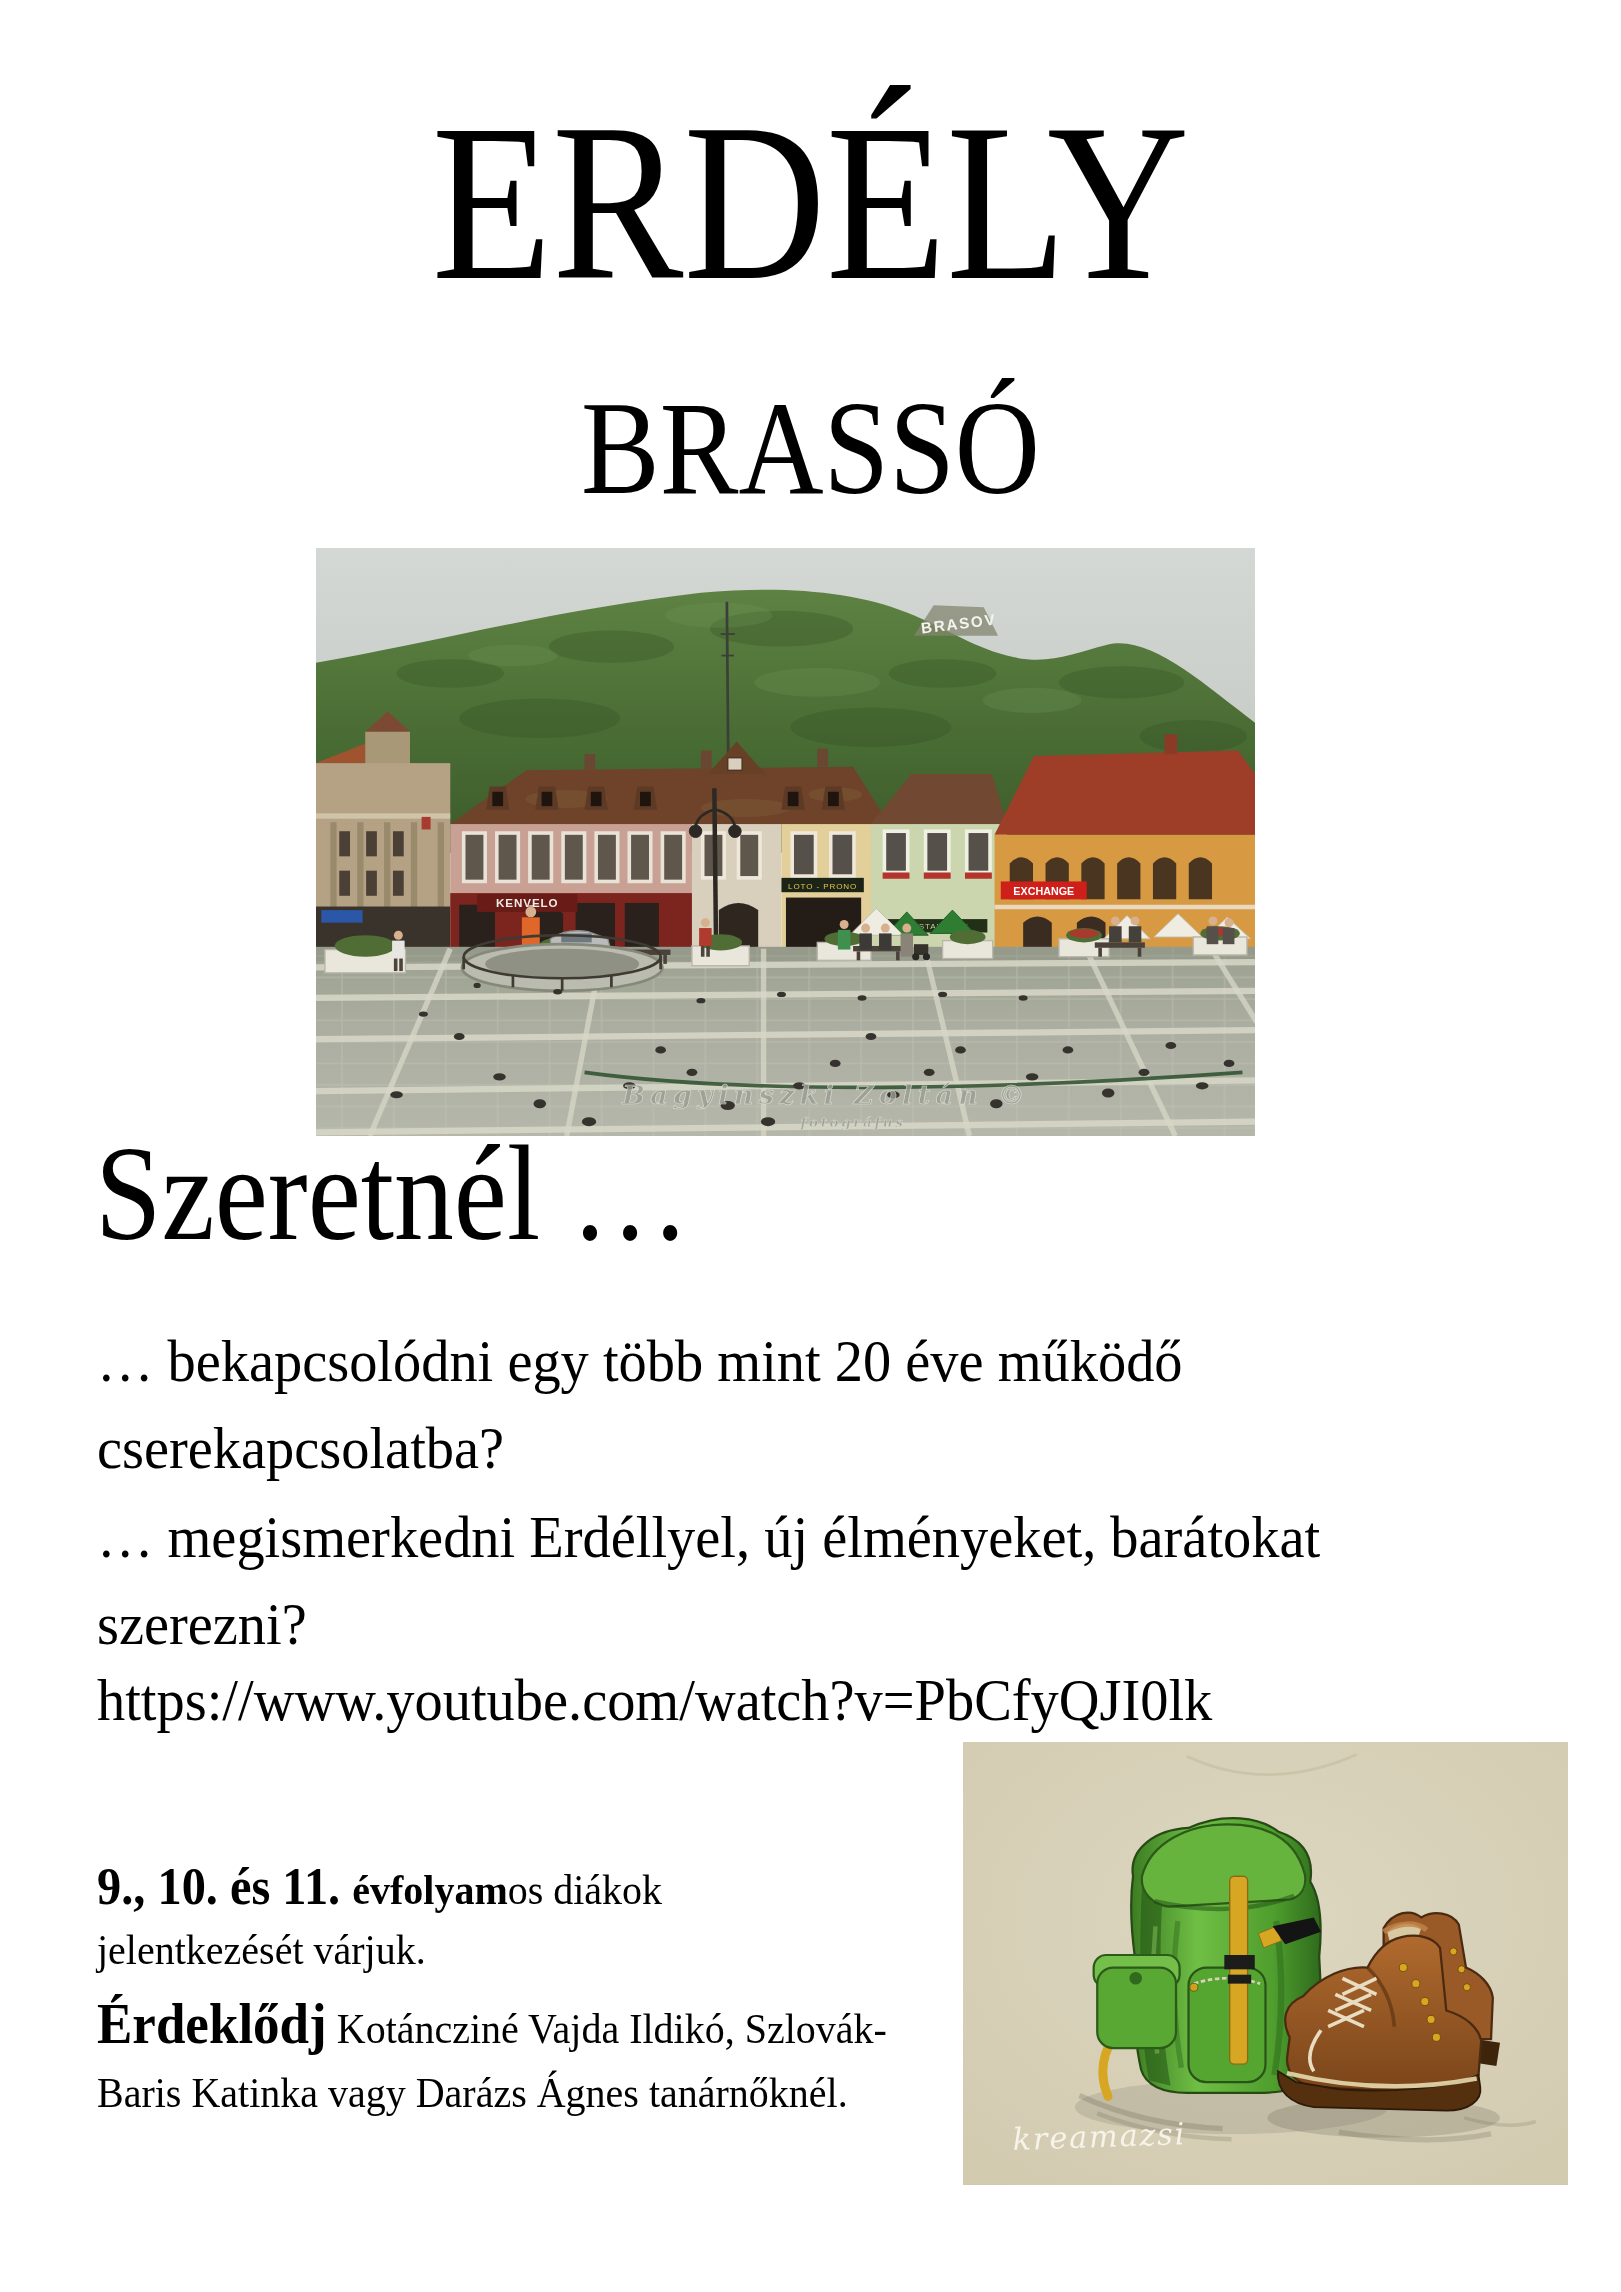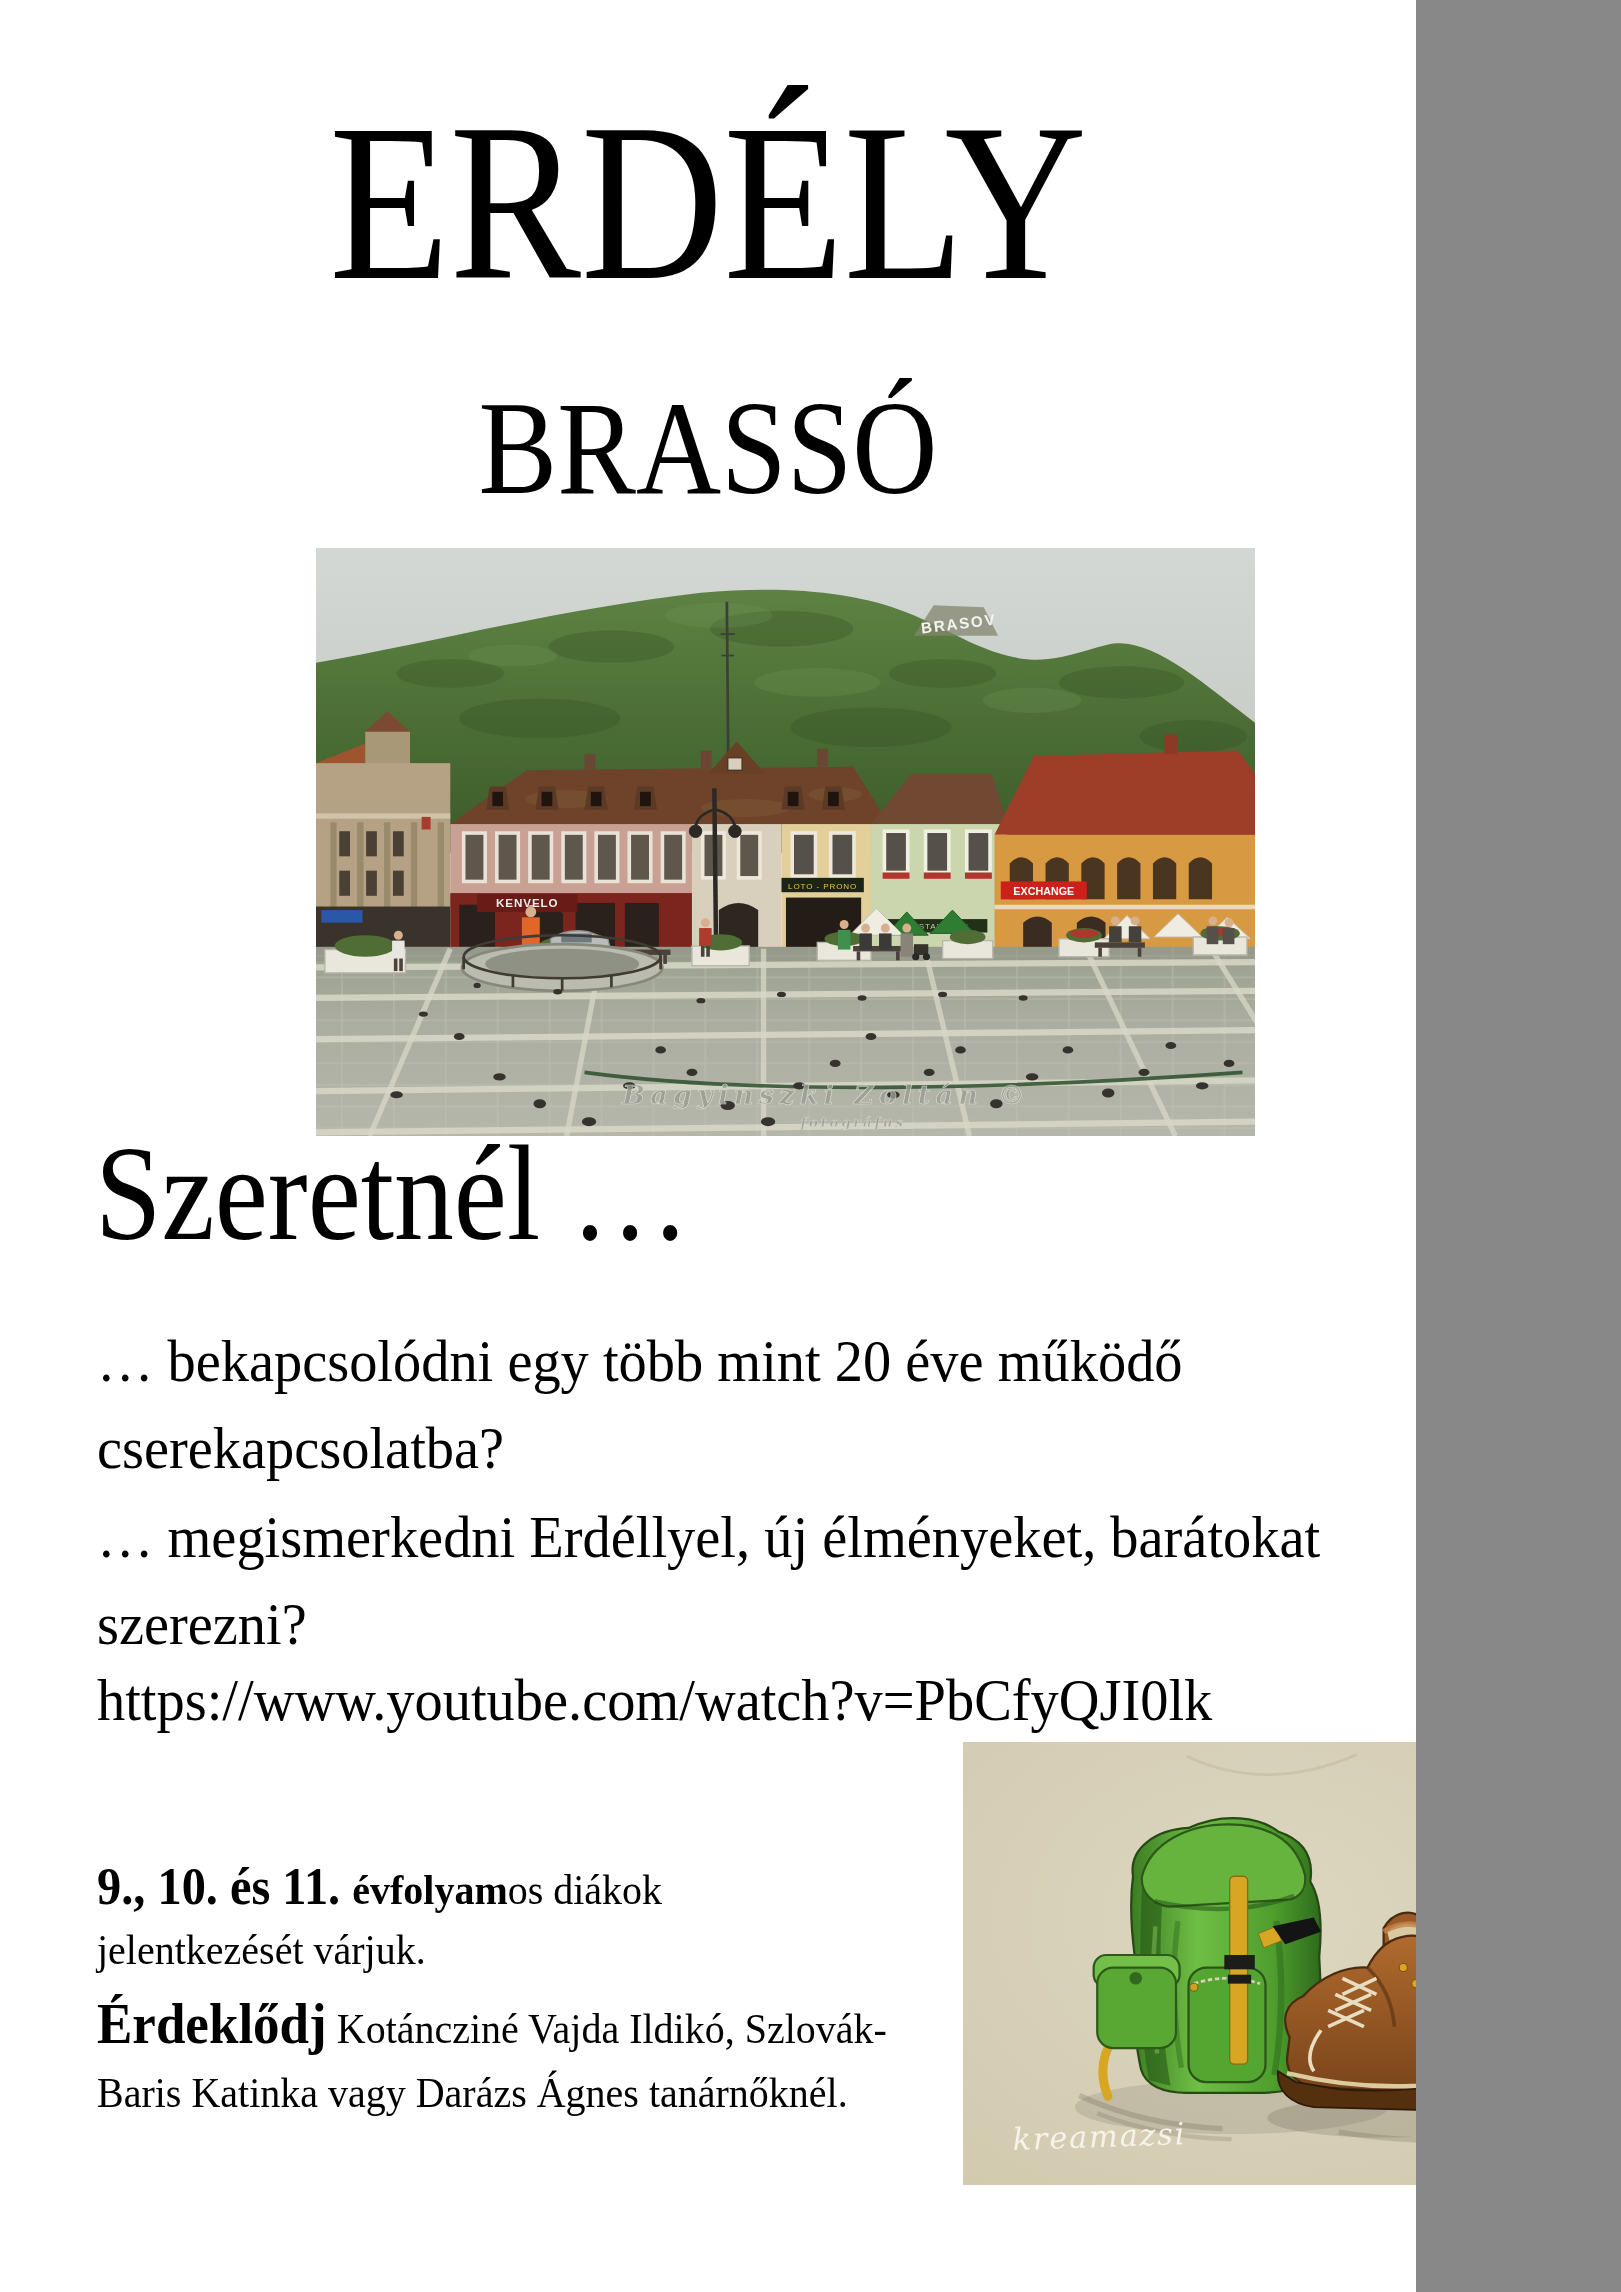--- a/index.html
+++ b/index.html
@@ -1,16 +1,16 @@
 <!DOCTYPE html>
 <html style="font-size:14.3px"><head>
 <meta charset="utf-8">
 <style>
   html,body{margin:0;padding:0;background:#888;}
-  .poster{position:relative;width:1416px;height:2293px;background:#ffffff;
+  .poster{position:relative;width:1621px;height:2293px;background:#ffffff;
           font-family:"Liberation Serif", "DejaVu Serif", serif;color:#000;overflow:hidden;}
   .title{position:absolute;top:90px;left:0;width:100%;text-align:center;
          font-size:224px;line-height:1;transform:scaleX(.88);white-space:nowrap;}
   .subtitle{position:absolute;top:381px;left:0;width:100%;text-align:center;
          font-size:134px;line-height:1;transform:scaleX(.88);white-space:nowrap;}
   .photo-wrap{position:absolute;left:316px;top:548px;width:939px;height:588px;}
   .photo-wrap svg{display:block;width:100%;height:100%;}
   .heading{position:absolute;left:95px;top:1125px;font-size:136px;line-height:1;
          transform:scaleX(.88);transform-origin:left top;white-space:nowrap;}
   .para{position:absolute;left:97px;font-size:60px;line-height:87px;

